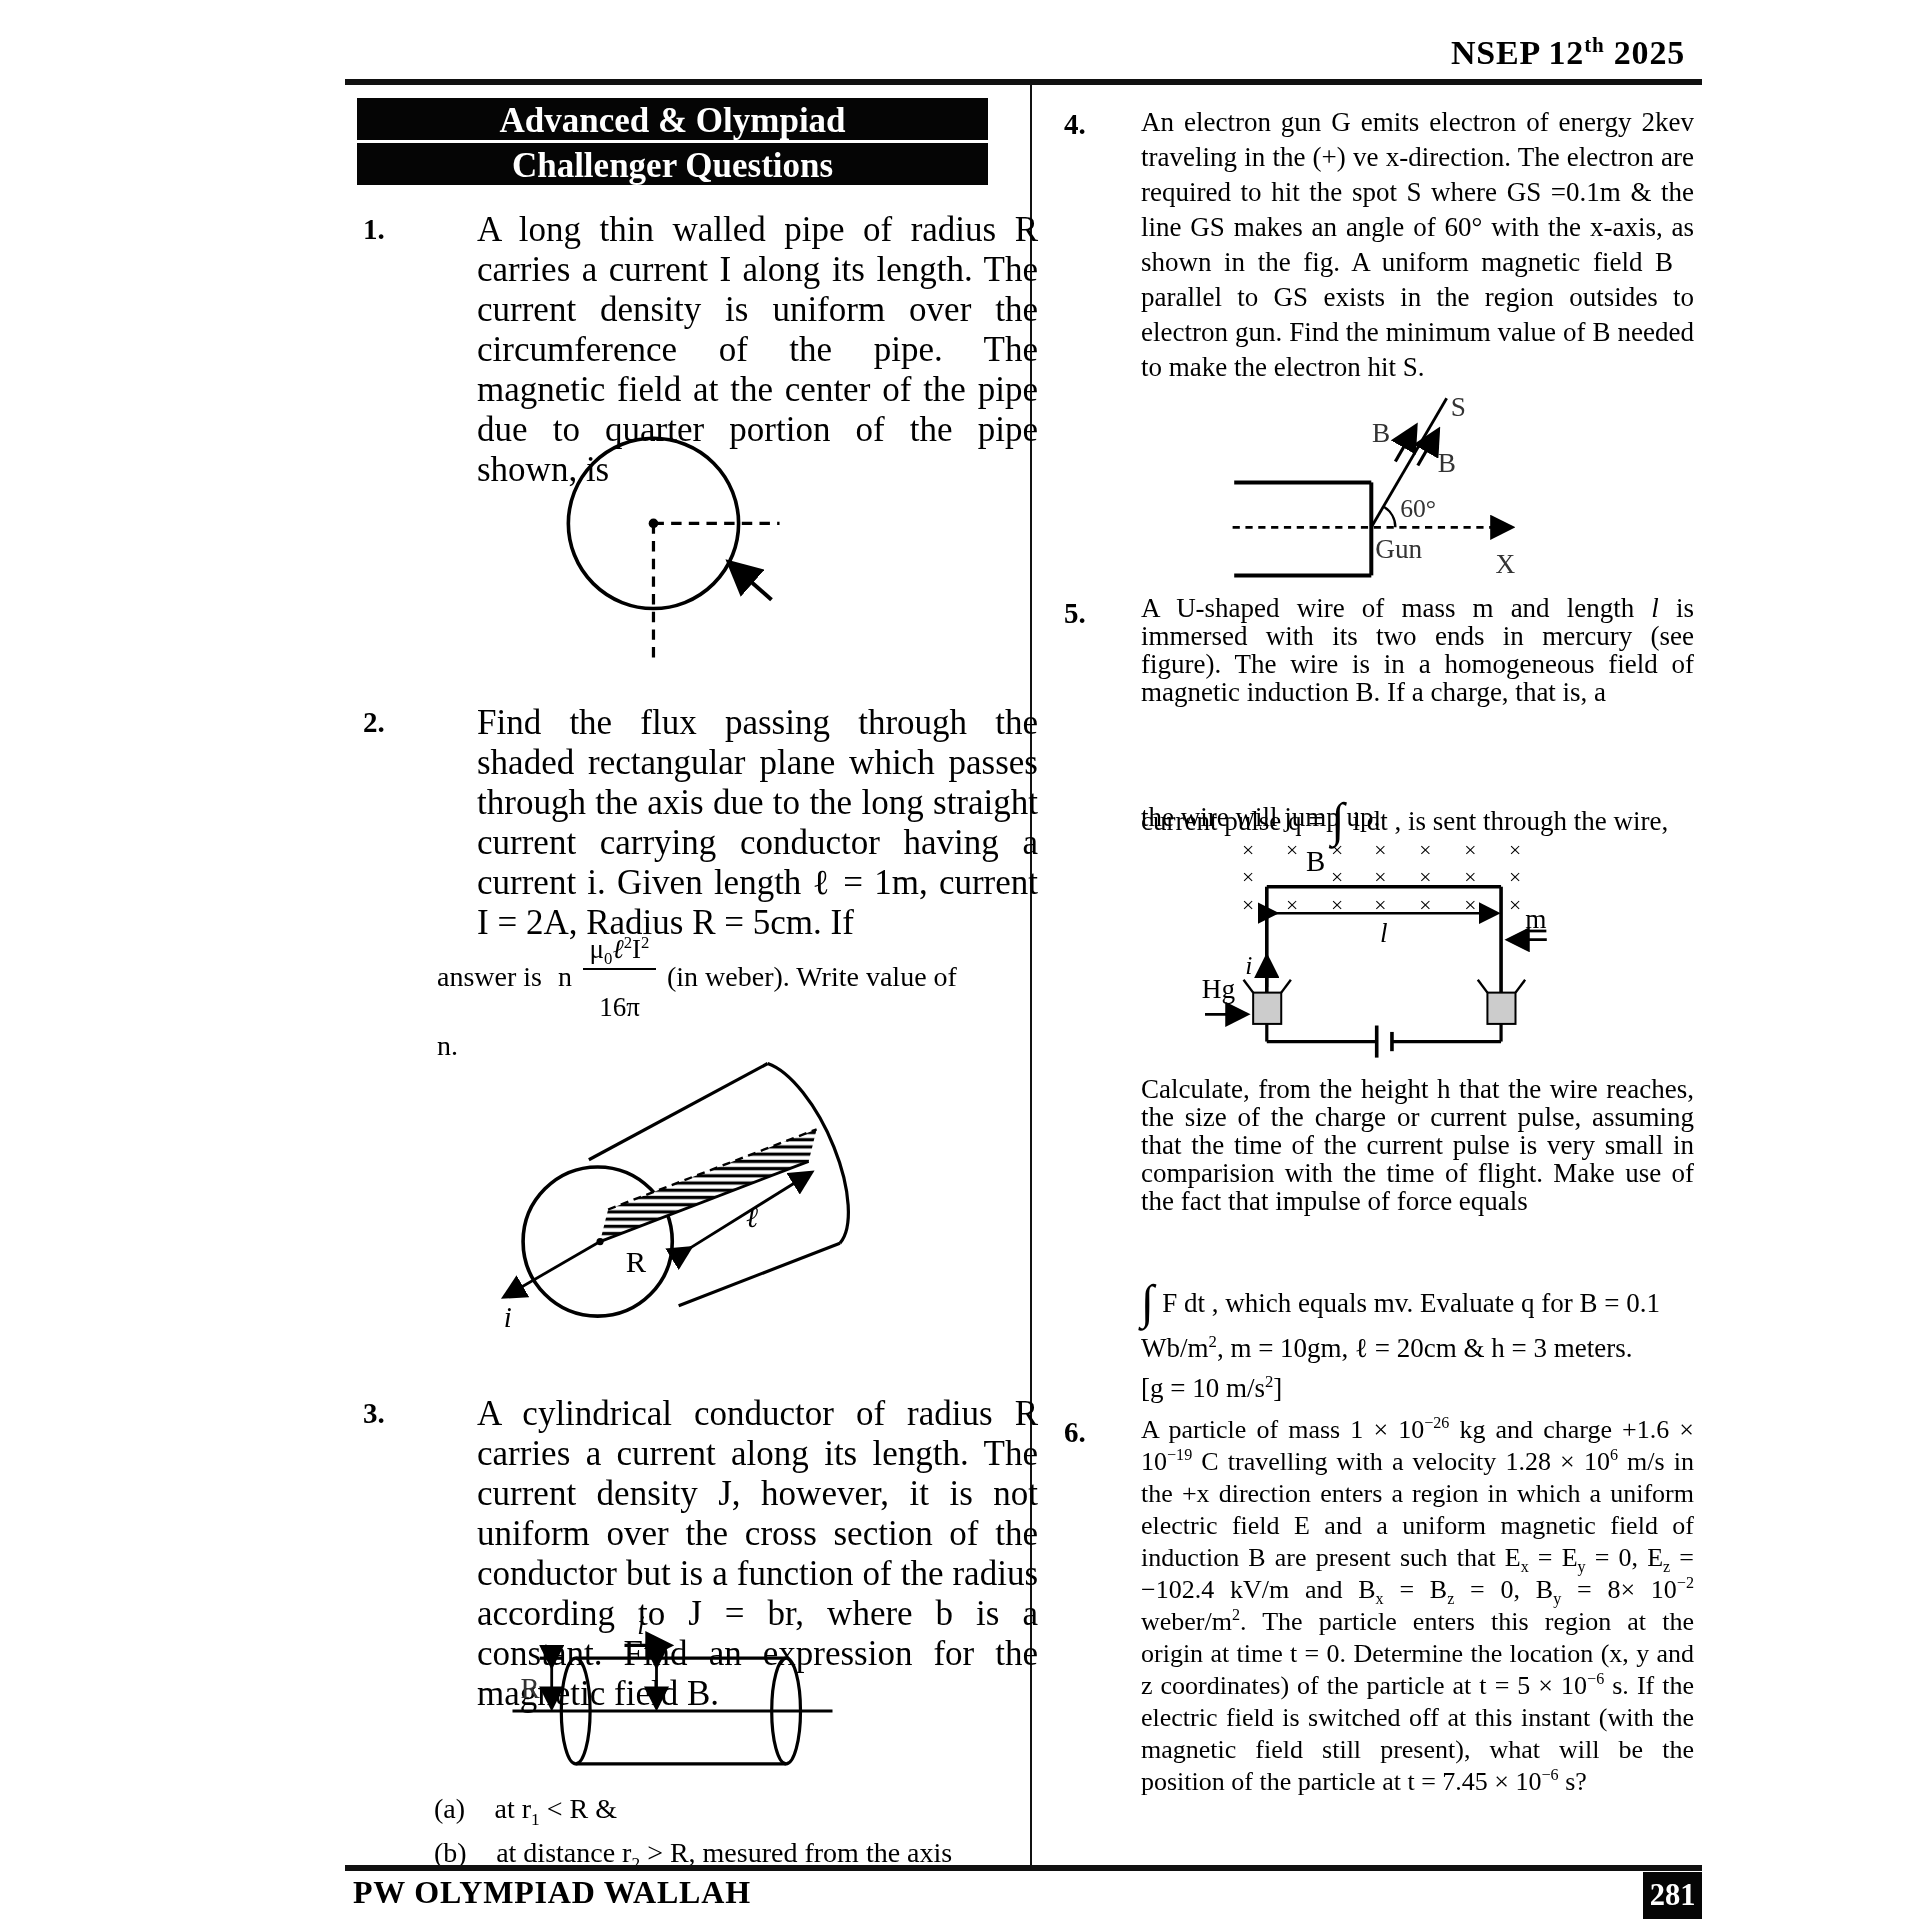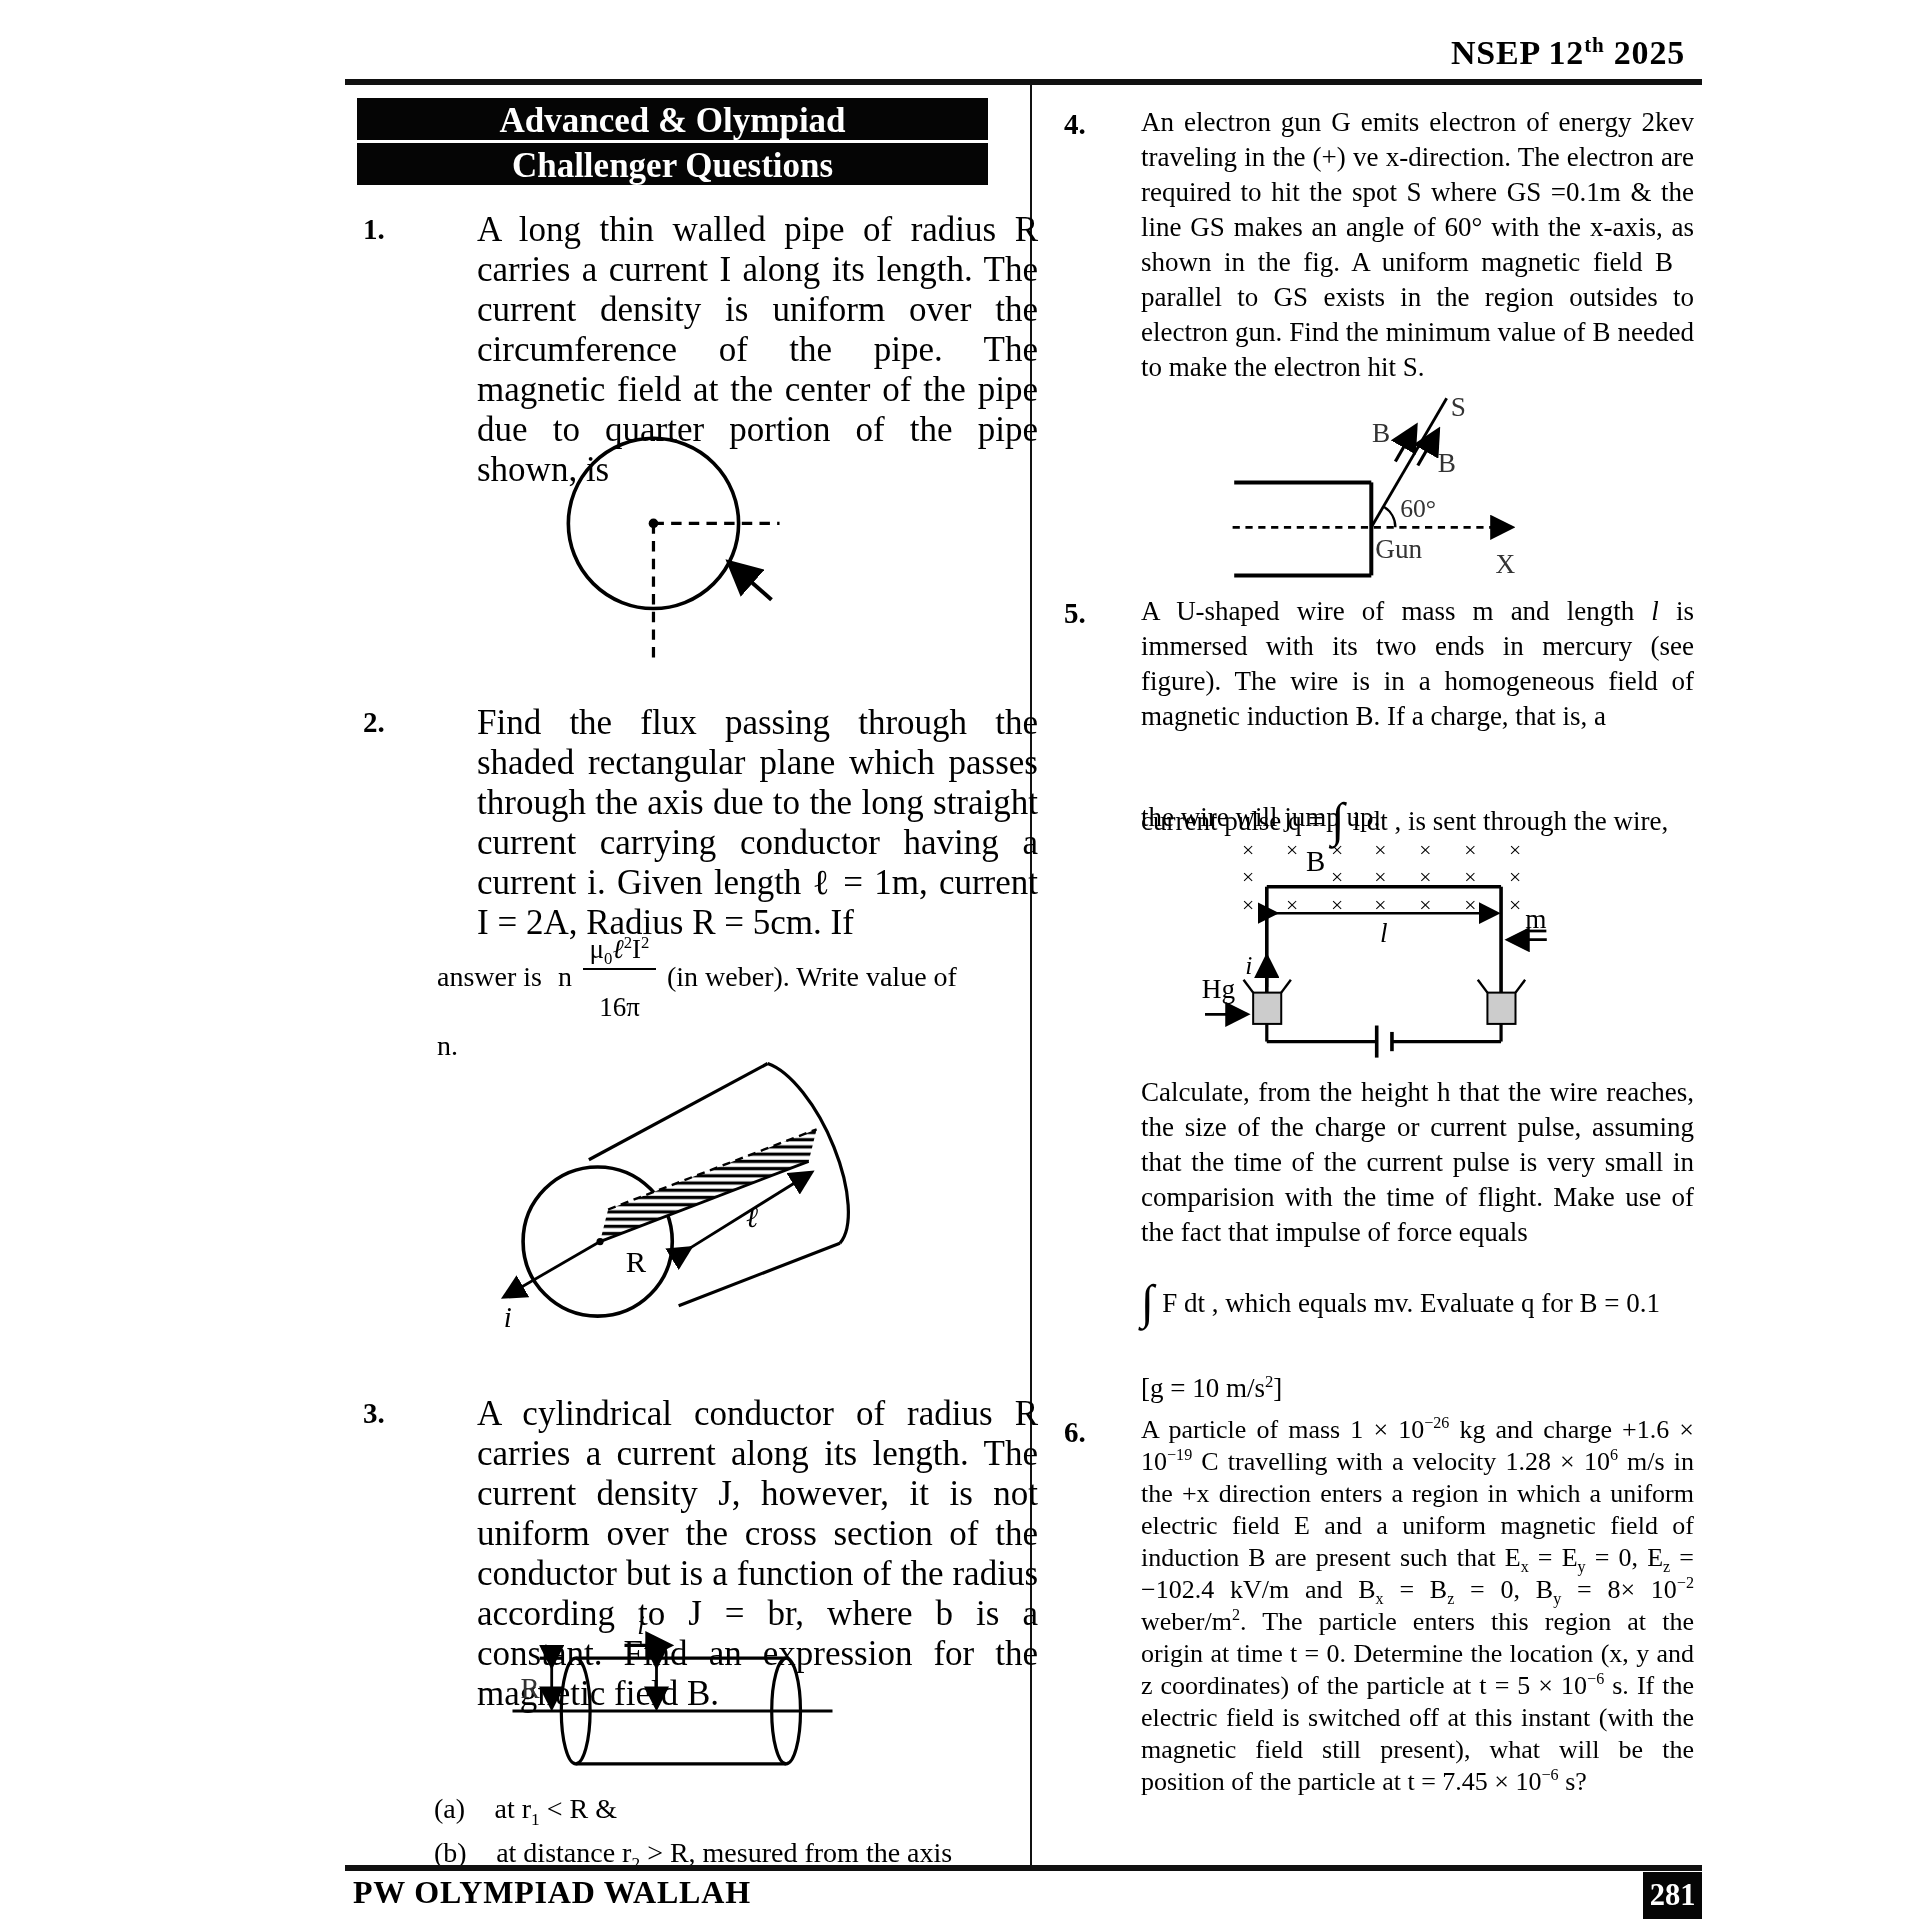--- a/index.html
+++ b/index.html
@@ -13,21 +13,21 @@
   
   .titlebox{position:absolute;left:357px;top:98px;width:631px;background:#050505;}
   .titlebox .row{height:42px;line-height:45px;text-align:center;color:#fff;
                  font-size:35px;font-weight:bold;background:#050505;}
   .titlebox .gap{height:3.2px;background:#fff;}
   
   .qnum{position:absolute;font-size:29px;font-weight:bold;}
   .para{position:absolute;text-align:justify;}
   .pl{width:561px;font-size:35px;line-height:40px;margin-left:40px;}
   .pr{width:553px;font-size:27px;line-height:35px;}
-  .pr5{width:553px;font-size:27px;line-height:35px;}
+  .pr5{width:553px;font-size:27px;line-height:28px;}
   .p6{width:553px;font-size:26px;line-height:32px;}
   sup{font-size:62%;line-height:0;}
   sub{font-size:62%;line-height:0;}
   
   .frow{position:absolute;display:flex;align-items:center;gap:11.2px;font-size:28px;}
   .frow2{position:absolute;display:flex;align-items:center;gap:8px;font-size:27px;}
   .frac{display:inline-flex;flex-direction:column;text-align:center;font-size:27px;line-height:1.15;gap:8px;}
   .frac .num{border-bottom:2.4px solid #000;padding:1.6px 6.4px 3.2px 6.4px;}
   .frac .den{padding-top:14px;}
   .intsign{font-size:48px;line-height:0.9;transform:translateY(-1.6px);}
@@ -226,20 +226,21 @@
     <line x1="243" y1="256" x2="379" y2="256" stroke="#000" stroke-width="4"></line>
     <line x1="224" y1="236" x2="224" y2="276" stroke="#000" stroke-width="4.5"></line>
     <line x1="243" y1="244" x2="243" y2="268" stroke="#000" stroke-width="4.5"></line>
   </svg>
 
   <div class="para pr5" style="left:1141px;top:1075px;">Calculate, from the height h that the wire reaches, the size of the charge or current pulse, assuming that the time of the current pulse is very small in comparision with the time of flight. Make use of the fact that impulse of force equals</div>
   <div class="frow2" style="left:1141px;top:1282px;width:553px;">
     <span class="intsign">∫</span>
     <span>F dt , which equals mv. Evaluate q for B = 0.1</span>
   </div>
+  <div class="abs" style="left:1141px;top:1333px;font-size:27px;">Wb/m<sup>2</sup>, m = 10gm, ℓ = 20cm &amp; h = 3 meters.</div>
   <div class="abs" style="left:1141px;top:1373px;font-size:27px;">[g = 10 m/s<sup>2</sup>]</div>
 
   <div class="qnum" style="left:1064px;top:1416px;">6.</div>
   <div class="para p6" style="left:1141px;top:1414px;">A particle of mass 1 × 10<sup>−26</sup> kg and charge +1.6 × 10<sup>−19</sup> C travelling with a velocity 1.28 × 10<sup>6</sup> m/s in the +x direction enters a region in which a uniform electric field E and a uniform magnetic field of induction B are present such that E<sub>x</sub> = E<sub>y</sub> = 0, E<sub>z</sub> = −102.4 kV/m and B<sub>x</sub> = B<sub>z</sub> = 0, B<sub>y</sub> = 8× 10<sup>−2</sup> weber/m<sup>2</sup>. The particle enters this region at the origin at time t = 0. Determine the location (x, y and z coordinates) of the particle at t = 5 × 10<sup>−6</sup> s. If the electric field is switched off at this instant (with the magnetic field still present), what will be the position of the particle at t = 7.45 × 10<sup>−6</sup> s?</div>
 
   <div class="rule" style="left:345px;top:1865px;width:1357px;height:6.4px;"></div>
   <div class="brand">PW OLYMPIAD WALLAH</div>
   <div class="pagebox">
     <span>281</span>
   </div>

